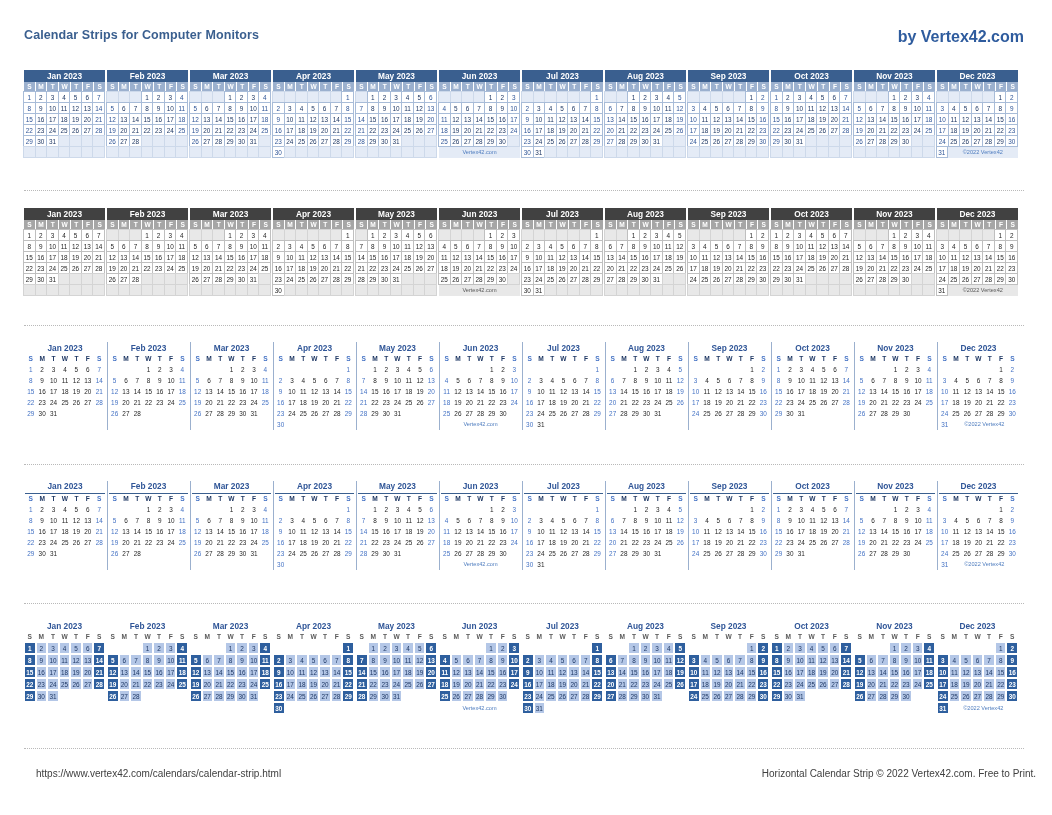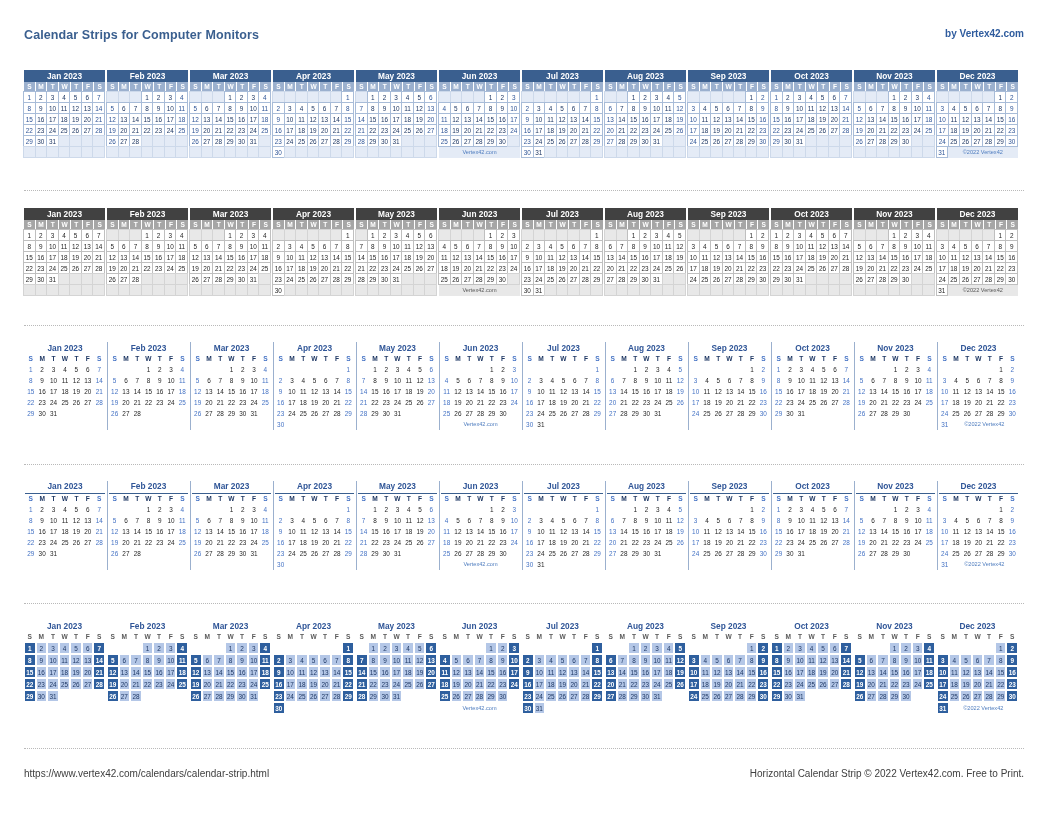--- a/index.html
+++ b/index.html
@@ -15,21 +15,21 @@
   
   .top-bar{
     position:absolute;left:24px;top:28px;width:1000px;height:22px;
     display:flex;align-items:flex-start;justify-content:space-between;
   }
   .doc-title{
     font-size:12.5px;font-weight:bold;color:#3a5f8f;letter-spacing:.1px;
     white-space:nowrap;
   }
   .doc-credit{
-    font-size:10px;font-weight:bold;color:#2f5c9e;white-space:nowrap;
+    font-size:16px;font-weight:bold;color:#2f5c9e;white-space:nowrap;
   }
   .dots{
     position:absolute;left:24px;width:1000px;height:1px;
     border-top:1px dotted #b9b9b9;
   }
 
   
   .strip{
     position:absolute;left:24px;width:1000px;
     display:flex;align-items:flex-start;
@@ -119,21 +119,21 @@
   .sE .week .cell{
     line-height:12px;color:#1f3864;background:transparent;
     border:1px solid transparent;
   }
   .sE .week .cell.f{background:#b4c7e7;border-color:#ffffff;}
   .sE .week .cell.f.wk{background:#2e5f9e;color:#ffffff;font-weight:bold;}
   .sE .wm{color:#4f7dbf;line-height:12px;}
 
   
   .footer{
-    position:absolute;left:24px;width:1000px;
+    position:absolute;left:36px;width:1000px;
     display:flex;align-items:baseline;justify-content:space-between;
     font-size:10px;color:#404040;
   }
   .footer .f-left{white-space:nowrap;}
   .footer .f-right{white-space:nowrap;margin-left:39px;}
 </style>
 </head>
 <body>
 
 <div class="page">

